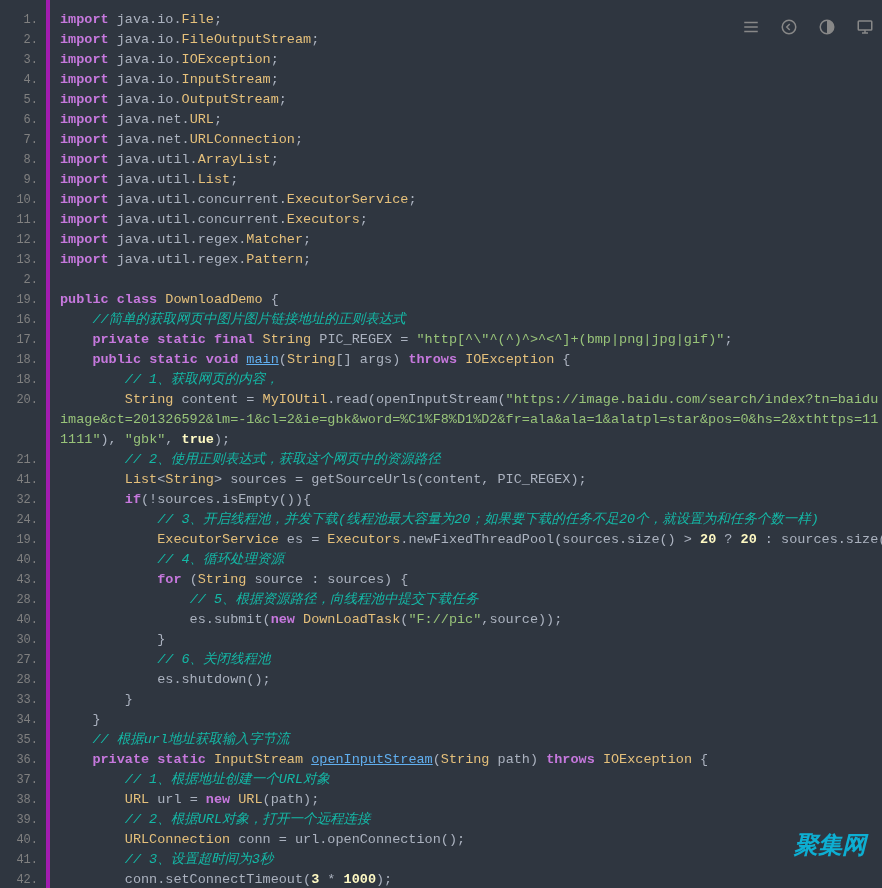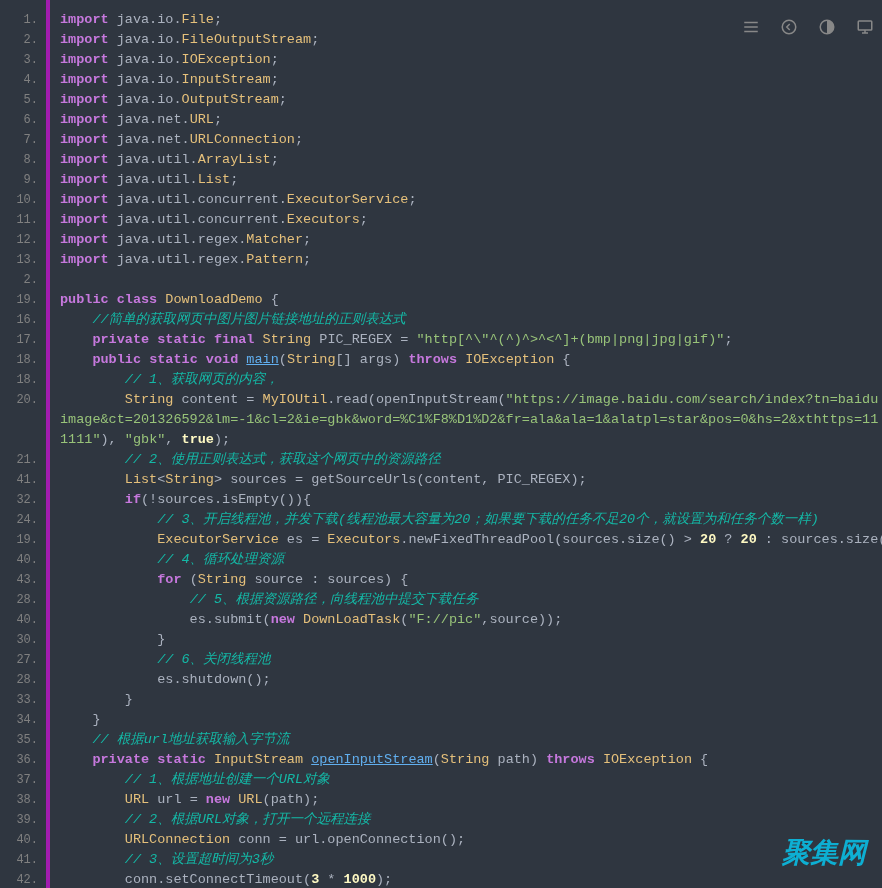--- a/index.html
+++ b/index.html
@@ -65,22 +65,22 @@
   display: flex;
   align-items: center;
   justify-content: center;
   color: #888;
   cursor: pointer;
 }
 .toolbar .tbtn svg { width: 18px; height: 18px; fill: #888; }
 .watermark {
   position: absolute;
   right: 16px;
-  bottom: 16px;
-  font-size: 28px;
+  bottom: 27px;
+  font-size: 24px;
   color: #0abde3;
   font-weight: bold;
   font-style: italic;
   opacity: .9;
   font-family: "Microsoft YaHei", sans-serif;
 }
 </style>
 </head>
 <body>
 

